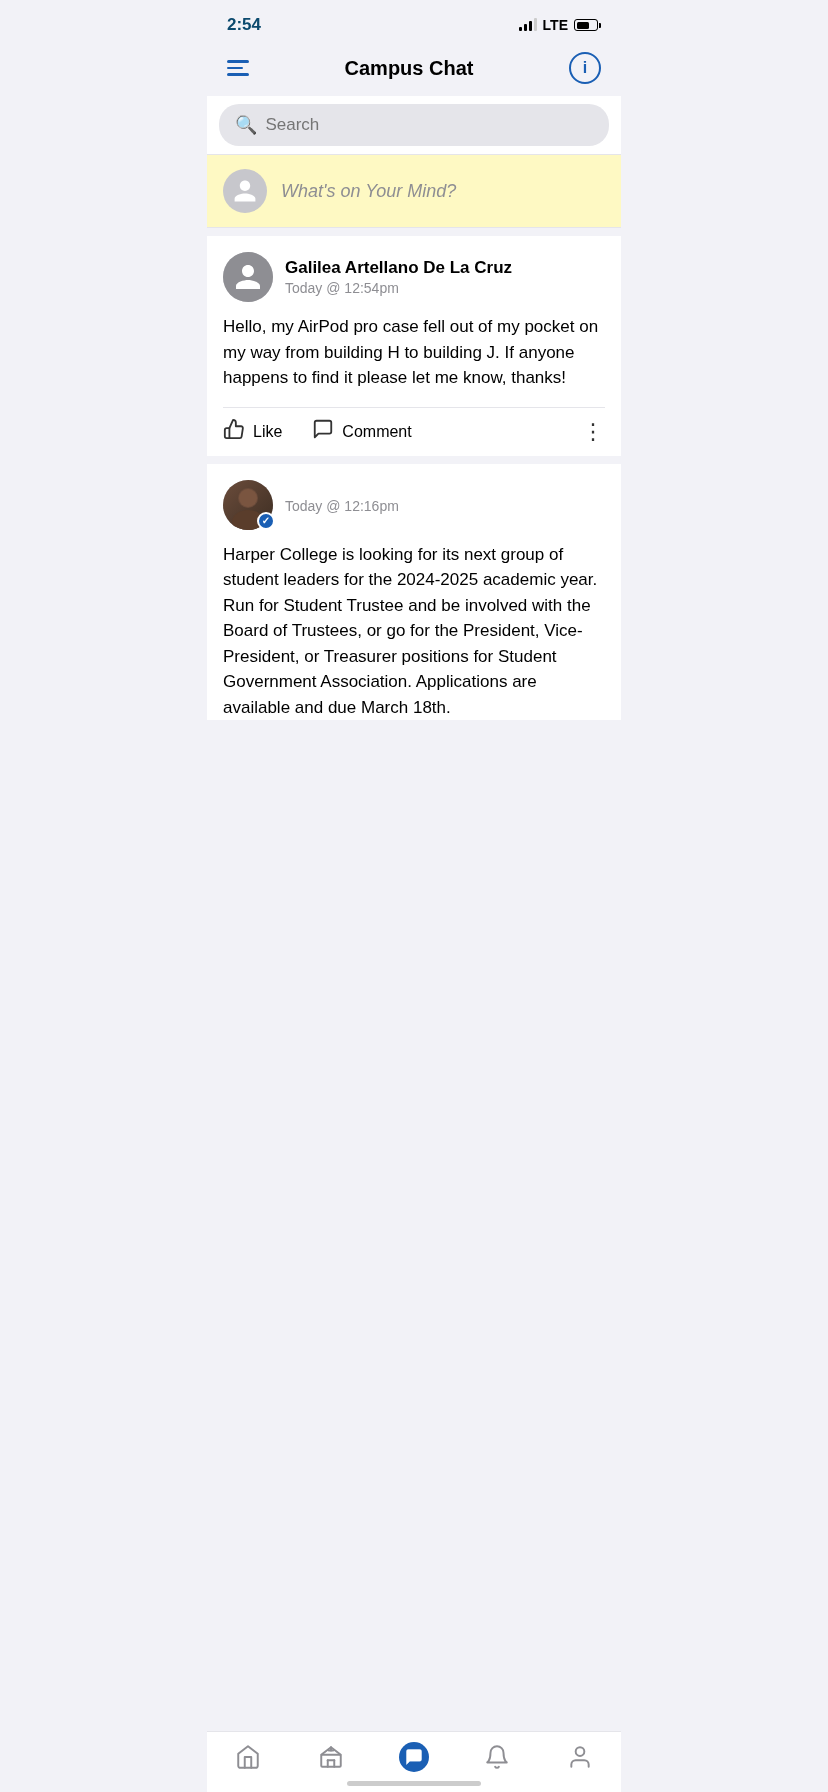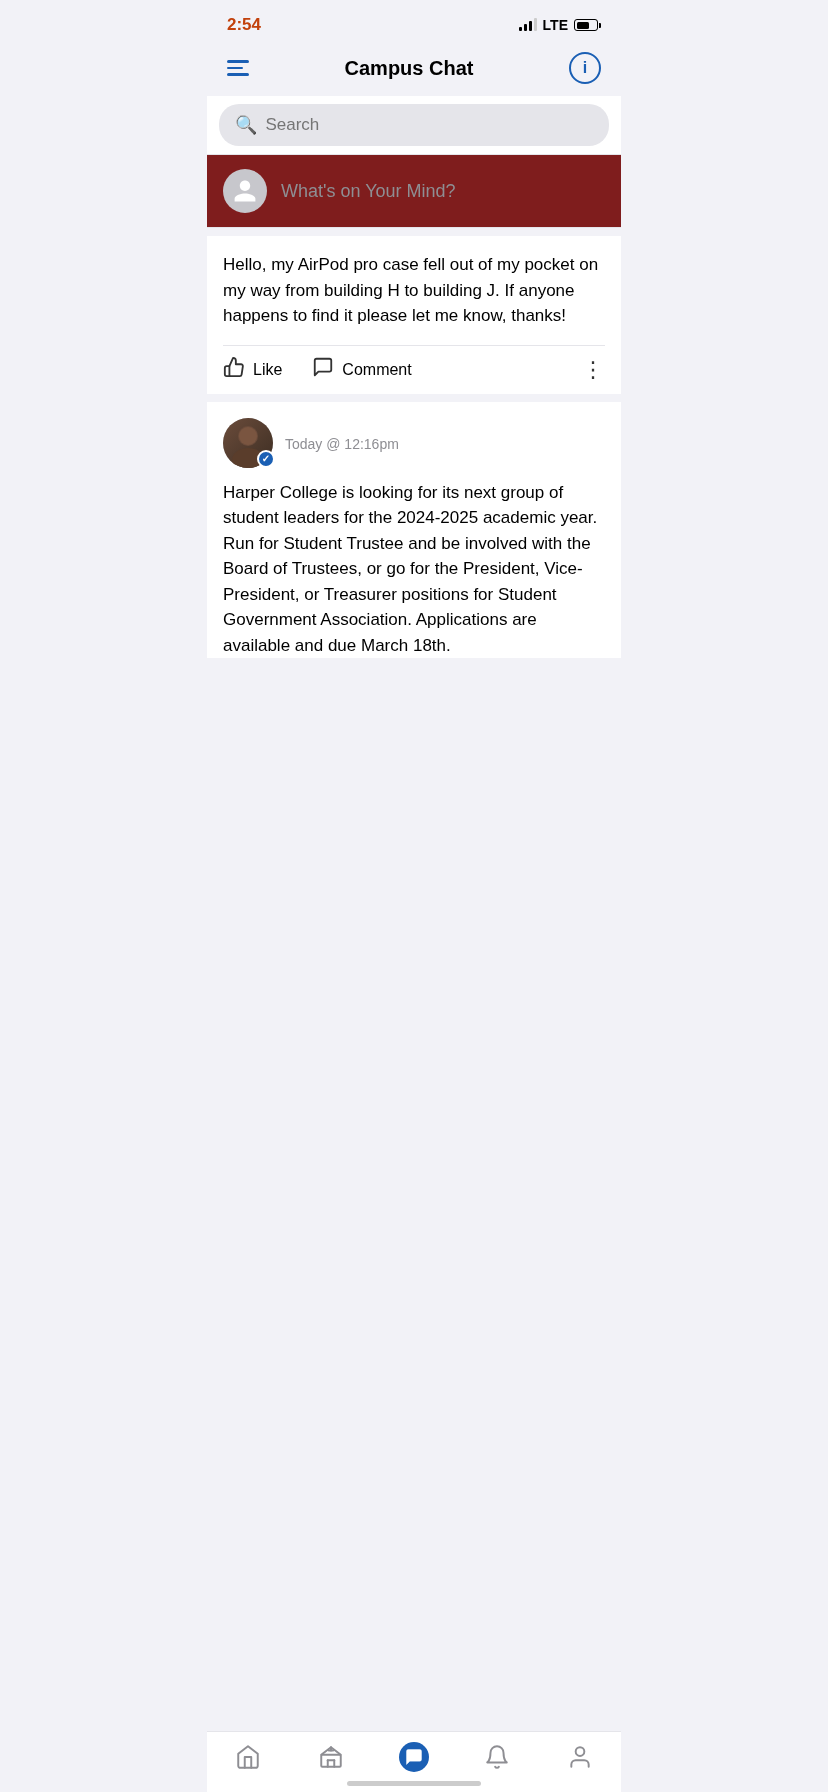--- a/index.html
+++ b/index.html
@@ -20,21 +20,21 @@
       background: #f2f2f7;
       display: flex;
       justify-content: space-between;
       align-items: center;
       padding: 14px 20px 8px 20px;
       height: 44px;
     }
     .status-time {
       font-size: 17px;
       font-weight: 600;
-      color: #c2410c;
+      color: #0c4a6e;
     }
     .status-icons {
       display: flex;
       gap: 6px;
     }
     .signal-bars {
       display: flex;
       align-items: flex-end;
       gap: 2px;
       height: 14px;
@@ -144,27 +144,28 @@
       background: transparent;
       border: none;
       outline: none;
       font-size: 17px;
       color: #0c4a6e;
       flex: 1;
     }
 
     
     .compose-bar {
-      background: #7f1d1d;
+      background: #fef9c3;
       display: flex;
       align-items: center;
       padding: 14px 16px;
       gap: 14px;
       border-top: 1px solid #e5e5ea;
       border-bottom: 1px solid #e5e5ea;
+      font-style: italic;
     }
     .compose-avatar {
       width: 44px;
       height: 44px;
       background: #c7c7cc;
       border-radius: 50%;
       display: flex;
       align-items: center;
       justify-content: center;
       flex-shrink: 0;
@@ -386,20 +387,33 @@
   <div class="compose-bar">
     <div class="compose-avatar">
       <svg width="26" height="26" viewBox="0 0 24 24" fill="#fff">
         <path d="M12 12c2.7 0 4.8-2.1 4.8-4.8S14.7 2.4 12 2.4 7.2 4.5 7.2 7.2 9.3 12 12 12zm0 2.4c-3.2 0-9.6 1.6-9.6 4.8v2.4h19.2v-2.4c0-3.2-6.4-4.8-9.6-4.8z"></path>
       </svg>
     </div>
     <span class="compose-placeholder">What's on Your Mind?</span>
   </div>
 
   <div class="post-card">
+    <div class="post-header">
+      <div class="post-avatar">
+        <div class="post-avatar-img">
+          <svg width="30" height="30" viewBox="0 0 24 24" fill="#fff">
+            <path d="M12 12c2.7 0 4.8-2.1 4.8-4.8S14.7 2.4 12 2.4 7.2 4.5 7.2 7.2 9.3 12 12 12zm0 2.4c-3.2 0-9.6 1.6-9.6 4.8v2.4h19.2v-2.4c0-3.2-6.4-4.8-9.6-4.8z"></path>
+          </svg>
+        </div>
+      </div>
+      <div class="post-meta">
+        <div class="post-author">Galilea Artellano De La Cruz</div>
+        <div class="post-time">Today @ 12:54pm</div>
+      </div>
+    </div>
     <div class="post-body">Hello, my AirPod pro case fell out of my pocket on my way from building H to building J. If anyone happens to find it please let me know, thanks!</div>
     <div class="post-actions">
       <div class="post-action-btn">
         <span class="action-icon">
           <svg width="22" height="22" viewBox="0 0 24 24" fill="none" stroke="#333" stroke-width="2" stroke-linecap="round" stroke-linejoin="round">
             <path d="M14 9V5a3 3 0 0 0-3-3l-4 9v11h11.28a2 2 0 0 0 2-1.7l1.38-9a2 2 0 0 0-2-2.3H14z"></path>
             <path d="M7 22H4a2 2 0 0 1-2-2v-7a2 2 0 0 1 2-2h3"></path>
           </svg>
         </span>
         <span>Like</span>

